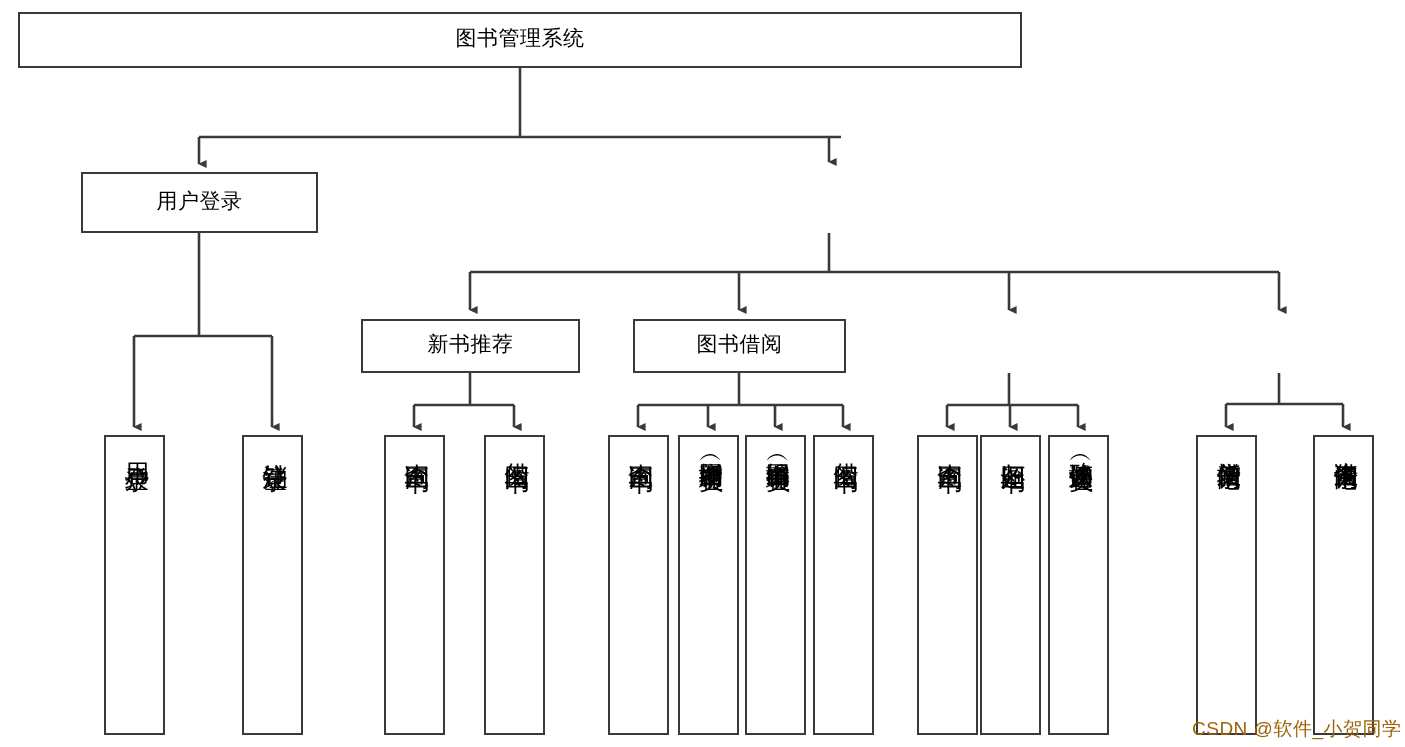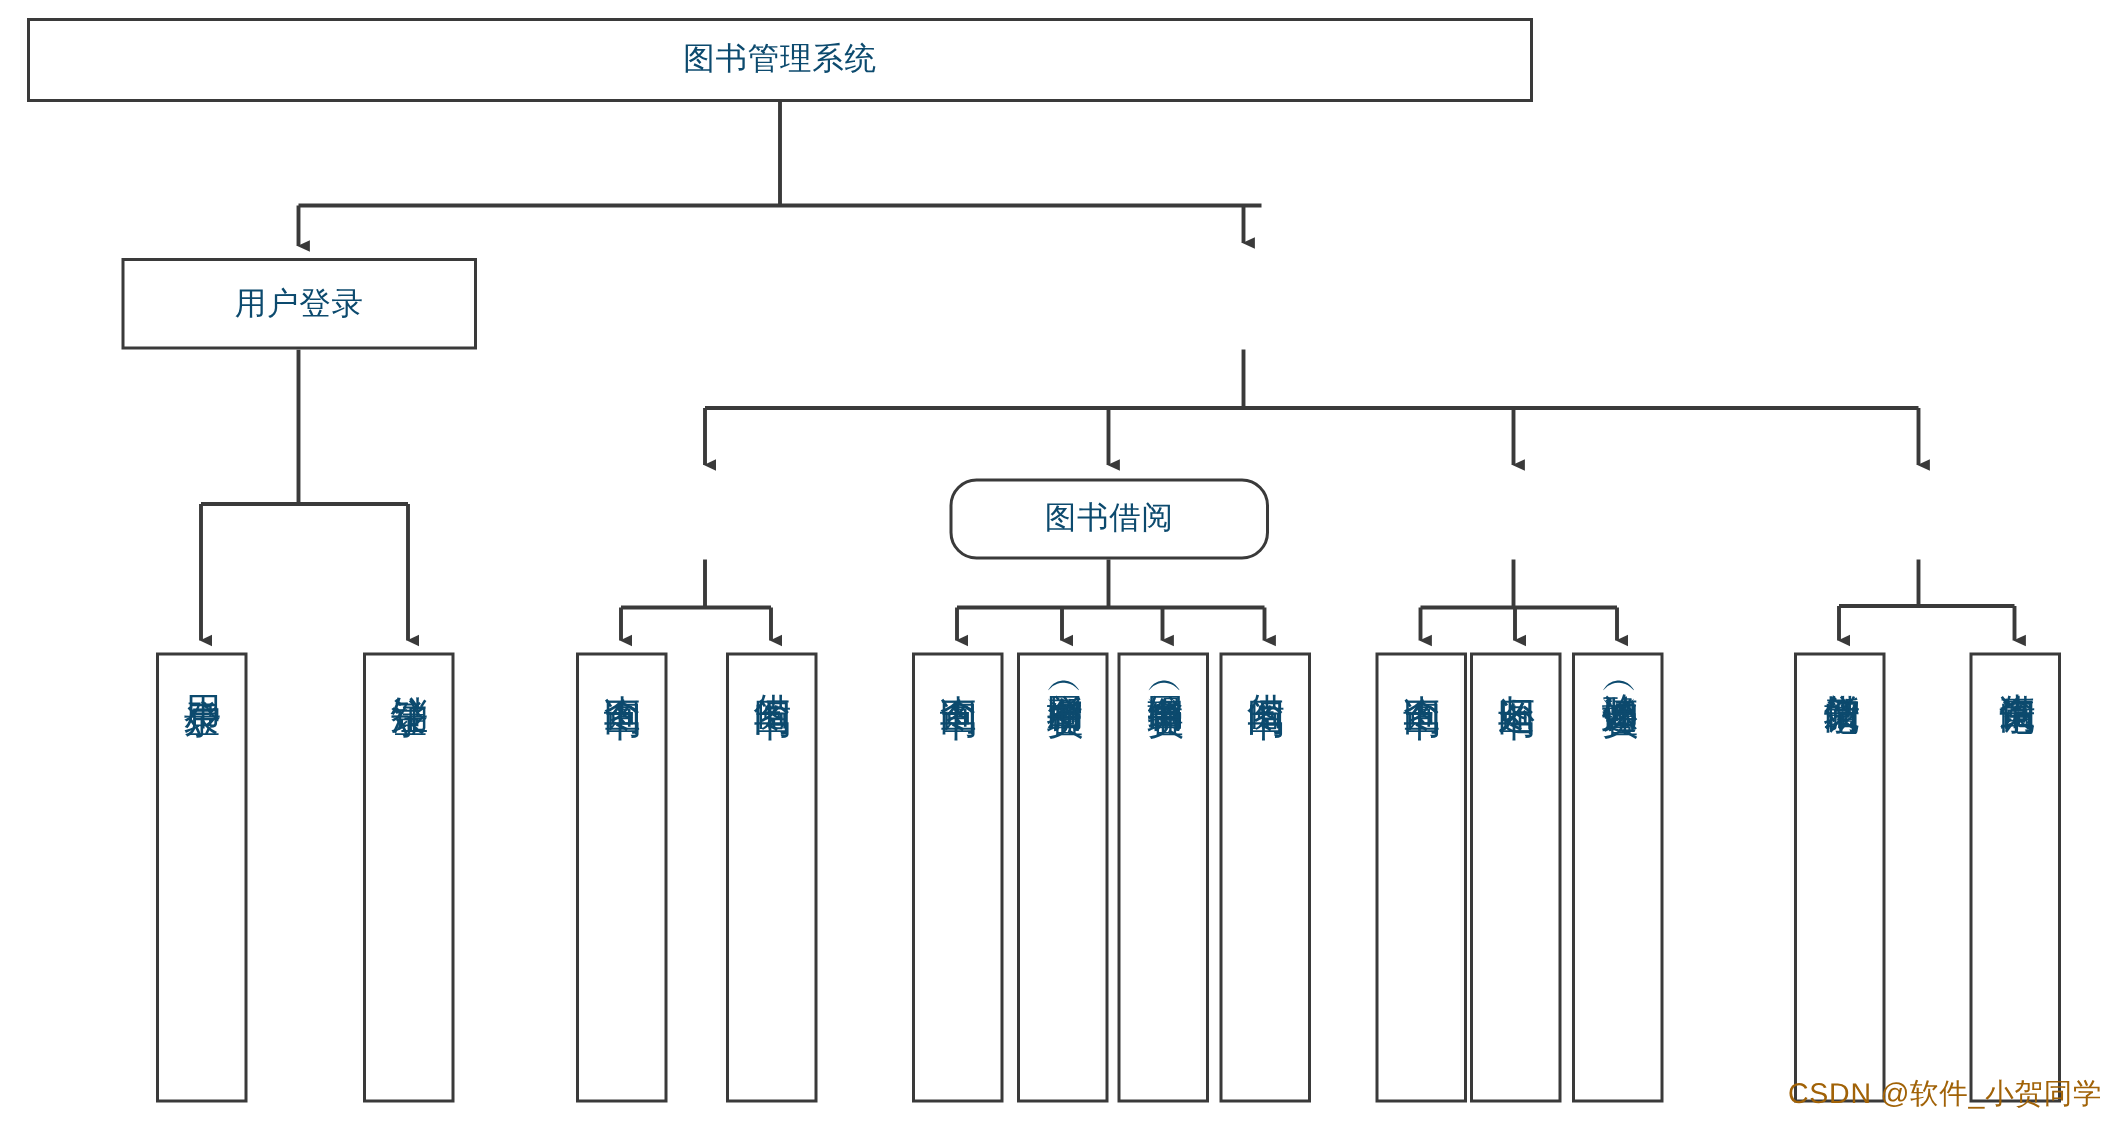--- a/index.html
+++ b/index.html
@@ -26,21 +26,22 @@
     pointer-events: none;
   }
   .node {
     position: absolute;
     box-sizing: border-box;
     border: 2.5px solid #3a3a3a;
     background: #ffffff;
     display: flex;
     align-items: center;
     justify-content: center;
-    color: #0c4a6e;
+    color: #000000;
+    font-family: Liberation Mono, monospace;
   }
   .node .label {
     display: block;
     text-align: center;
     letter-spacing: 0.5px;
   }
   .node.horiz .label {
     writing-mode: horizontal-tb;
     font-size: 21px;
     line-height: 1.1;
@@ -128,22 +129,25 @@
 
   <div class="node horiz" style="left:18px; top:12px; width:1004px; height:56px;">
     <span class="label">图书管理系统</span>
   </div>
 
   <div class="node horiz" style="left:81px; top:172px; width:237px; height:61px;">
     <span class="label">用户登录</span>
   </div>
 
 
-
-  <div class="node horiz" style="left:633px; top:319px; width:213px; height:54px;border-radius:18px;">
+  <div class="node horiz" style="left:361px; top:319px; width:219px; height:54px;">
+    <span class="label">新书推荐</span>
+  </div>
+
+  <div class="node horiz" style="left:633px; top:319px; width:213px; height:54px;">
     <span class="label">图书借阅</span>
   </div>
 
 
 
   <div class="node vert" style="left:104px; top:435px; width:61px; height:300px;">
     <span class="label">用户登录</span>
   </div>
 
   <div class="node vert" style="left:242px; top:435px; width:61px; height:300px;">

